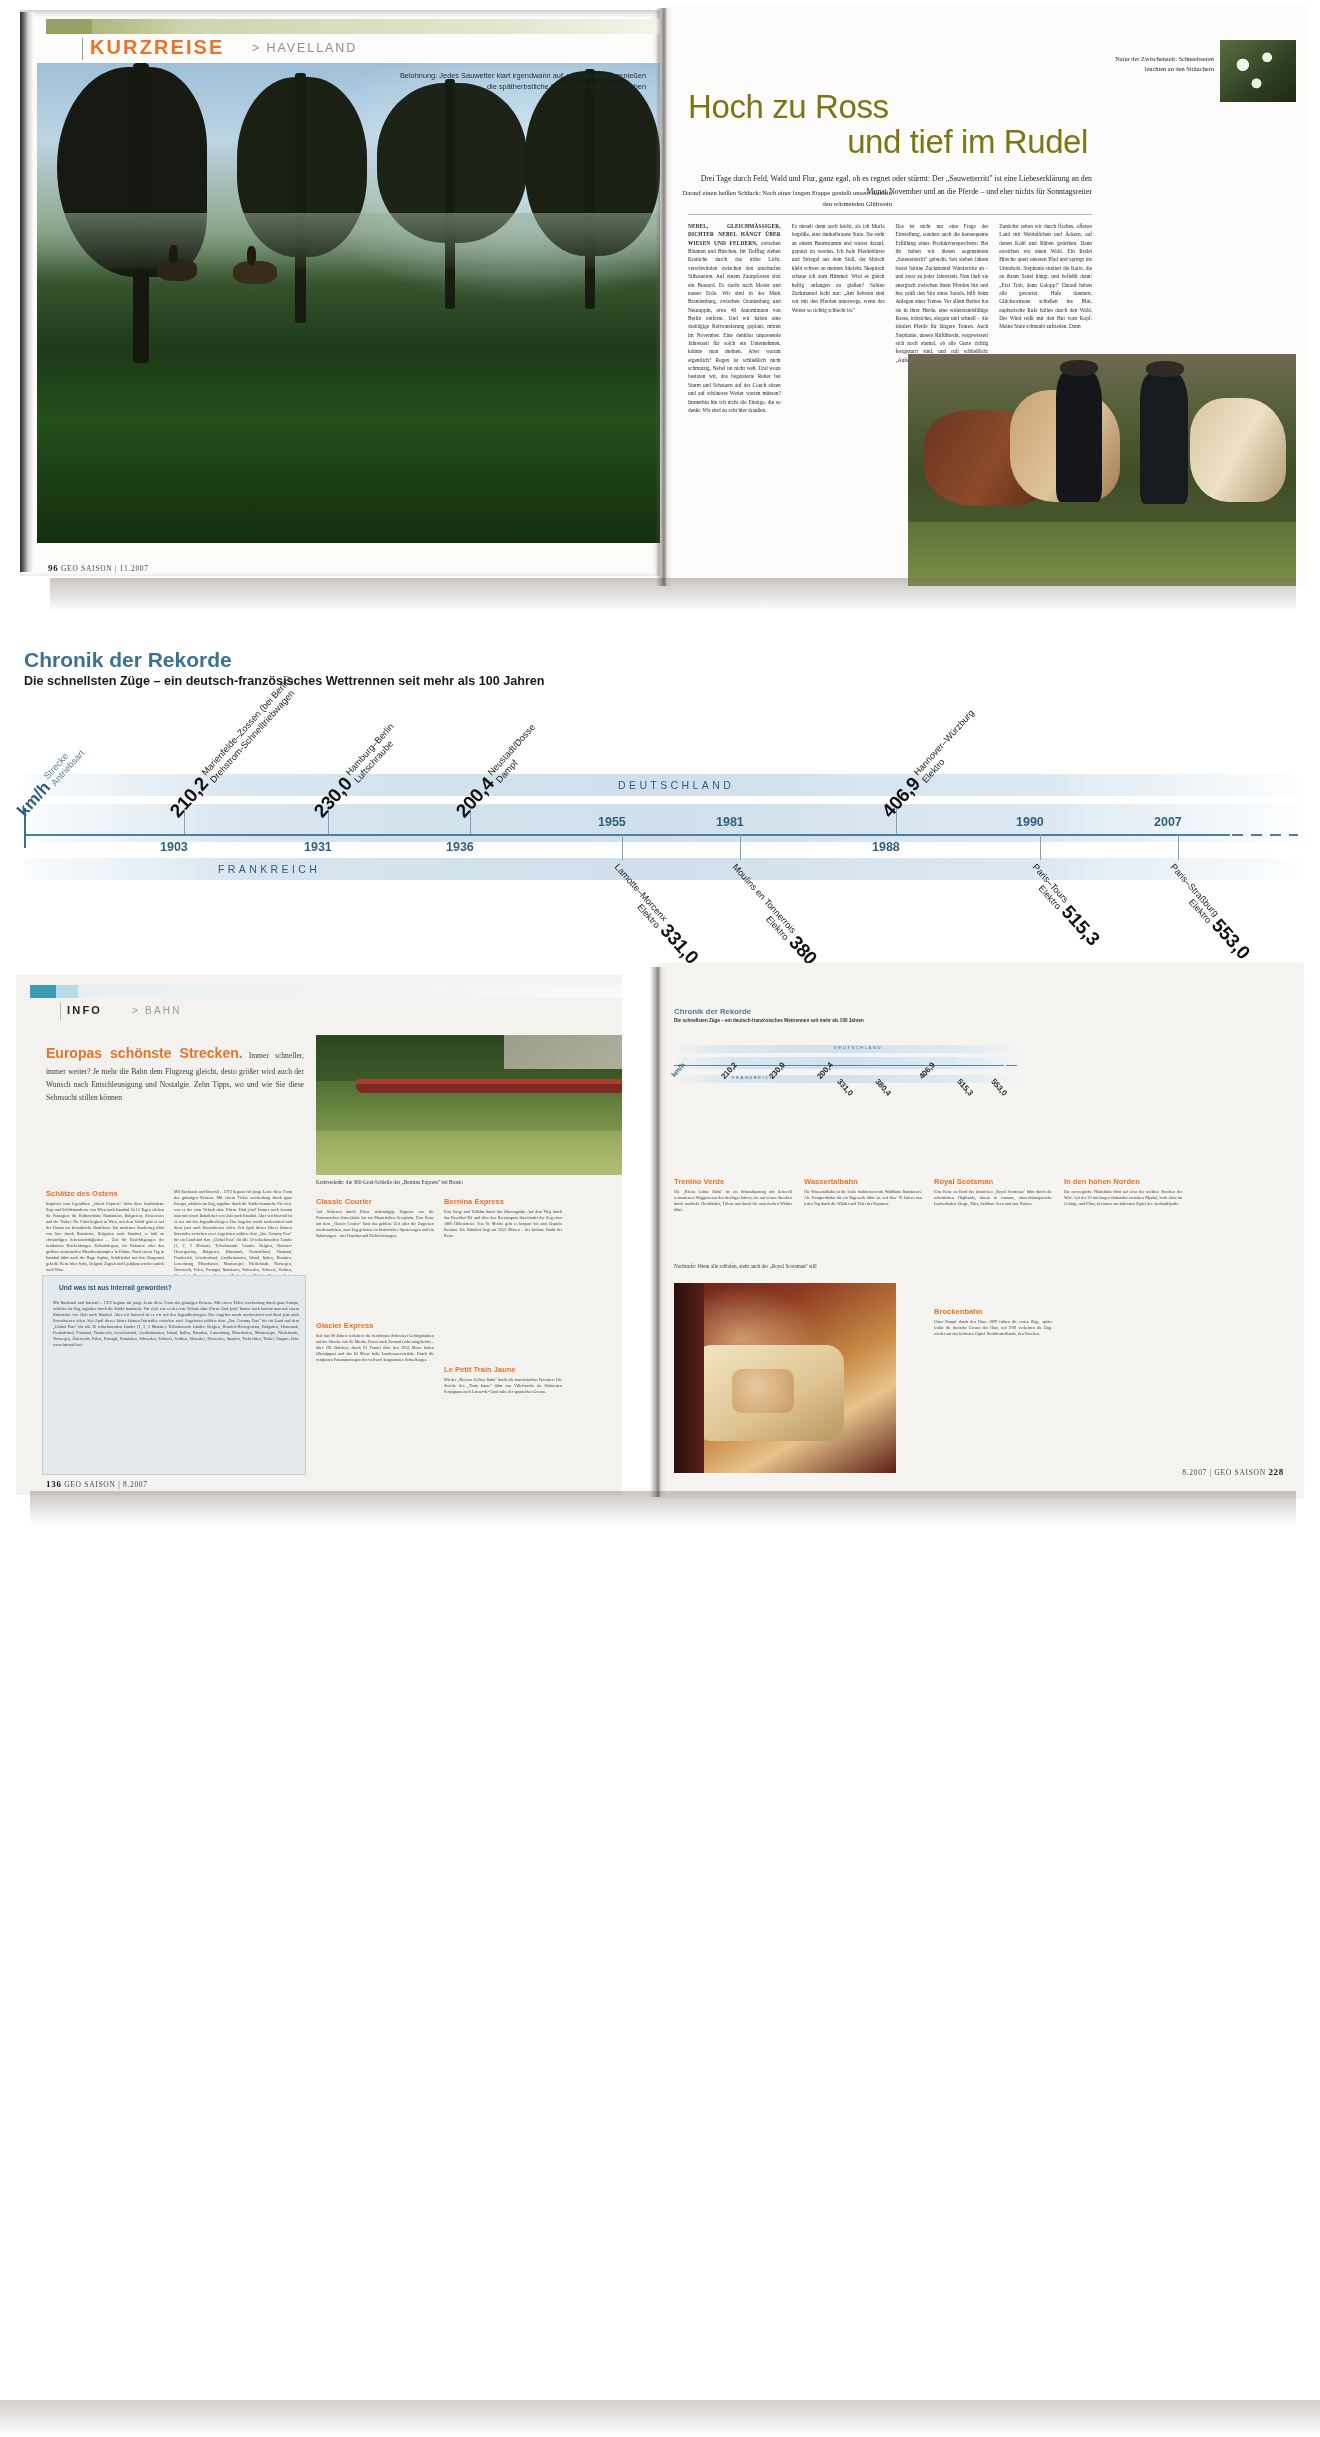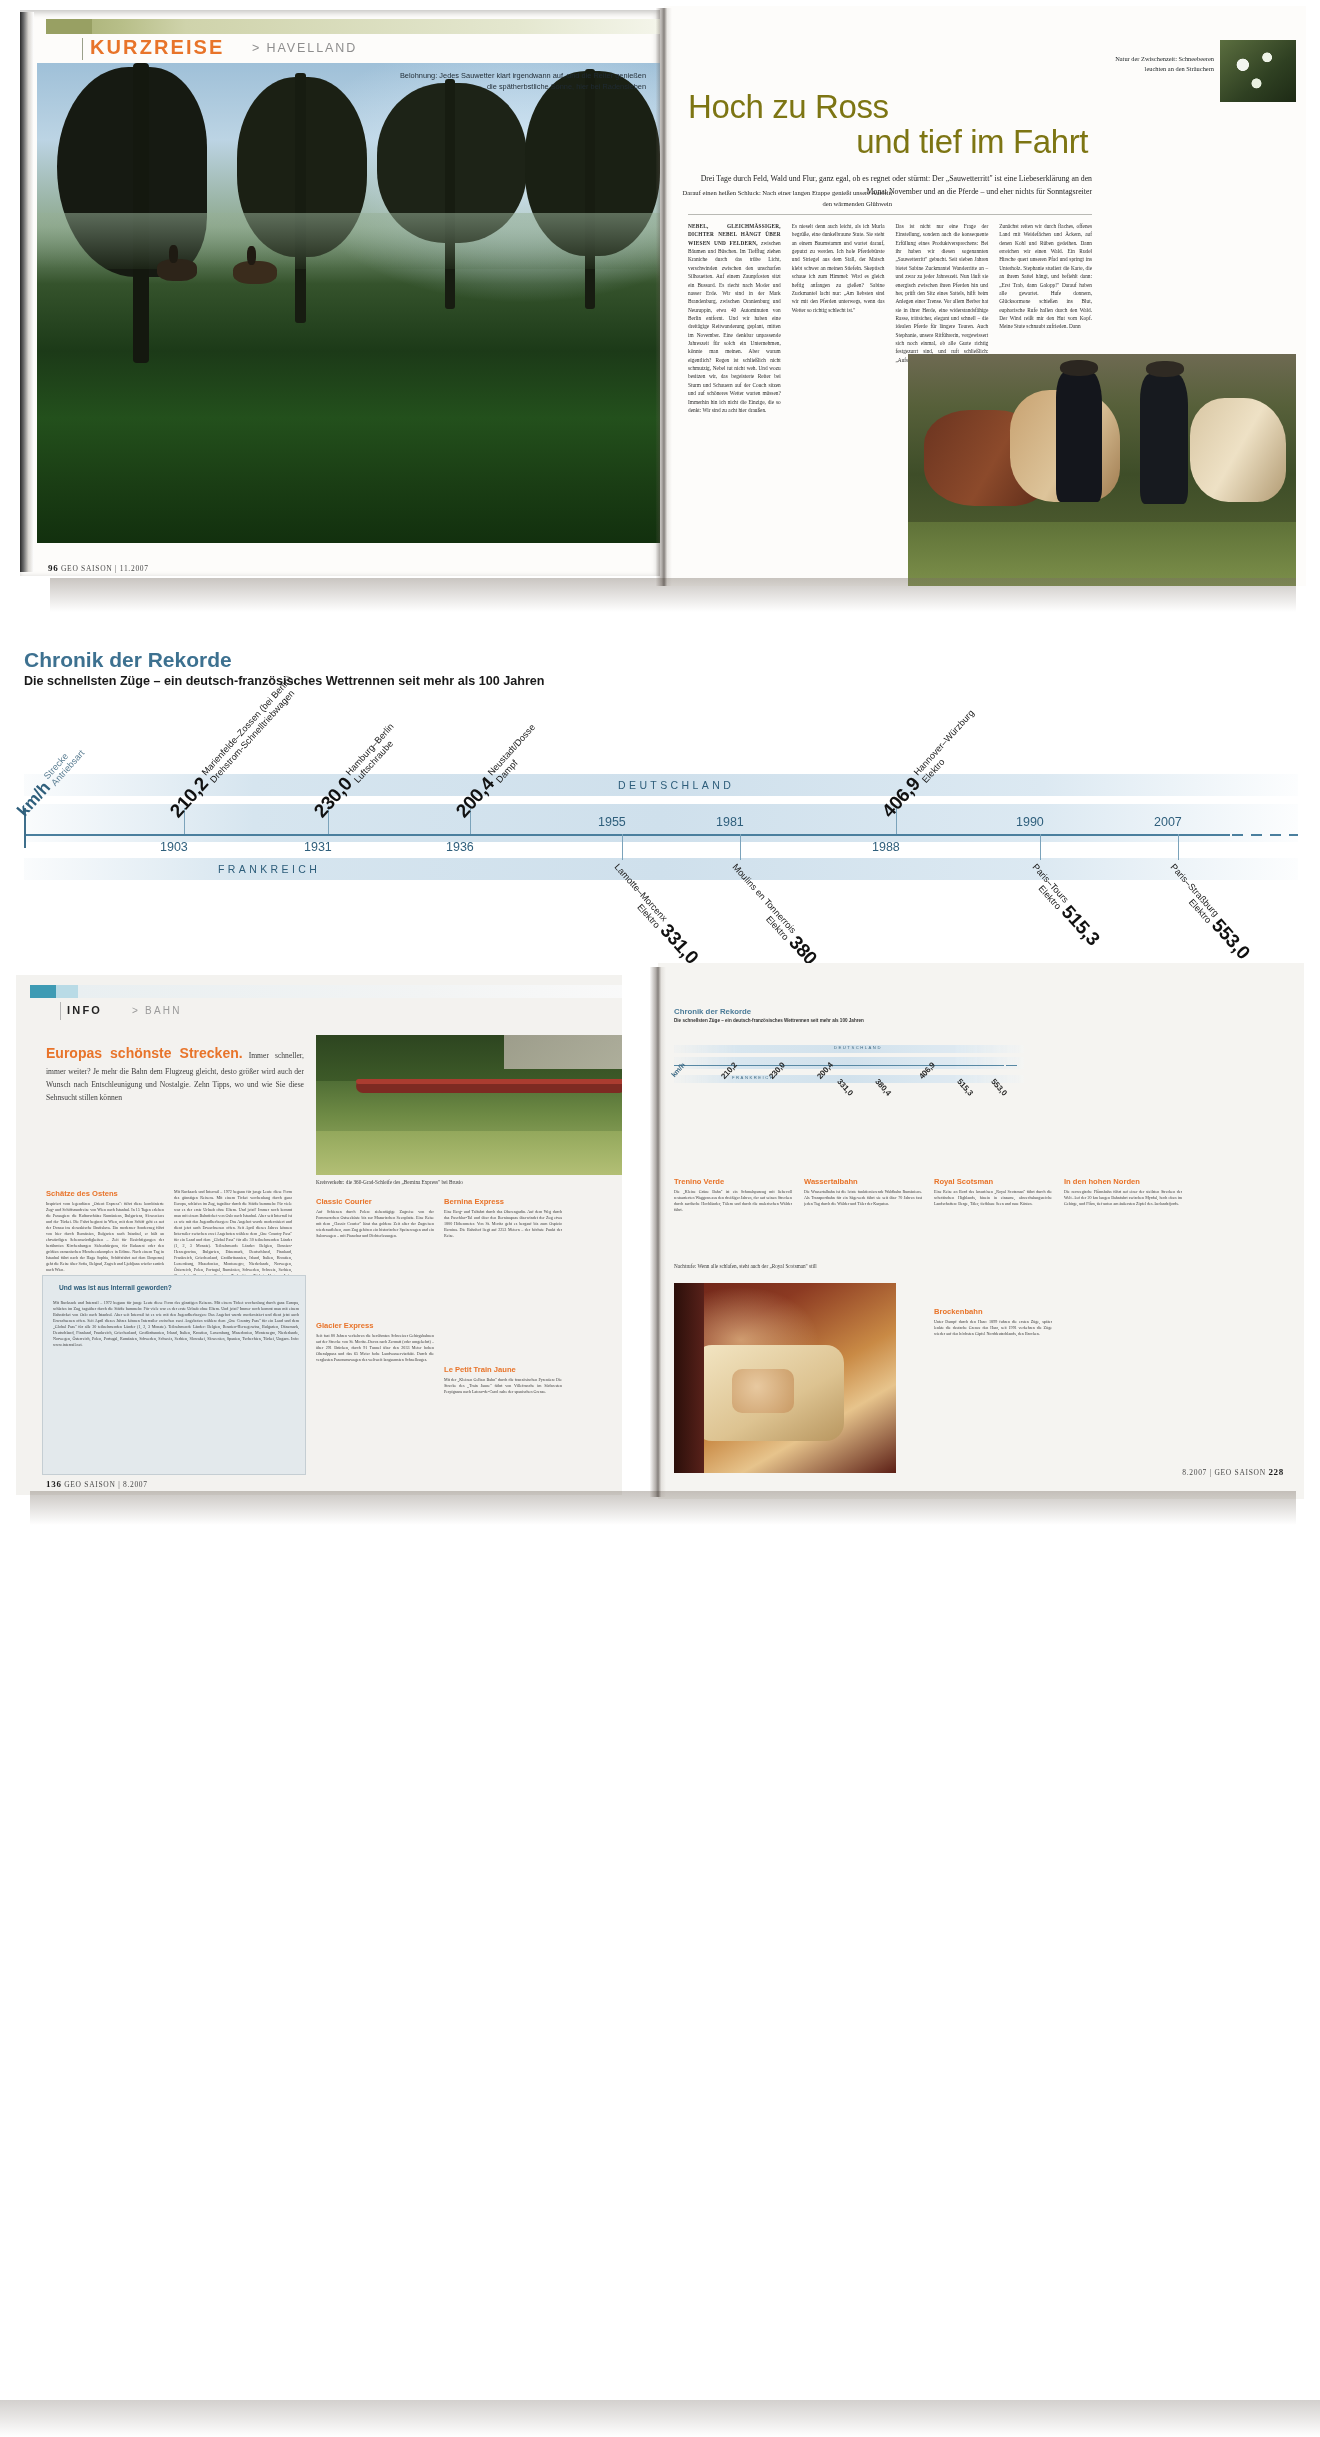--- a/index.html
+++ b/index.html
@@ -160,21 +160,21 @@
   .band-label {
     position:absolute; font-size:10.5px; letter-spacing:3.4px; color:#2d5d7a; font-weight:normal;
   }
   .axis-line { position:absolute; height:2px; background:#4a7f9e; }
   .axis-dash {
     position:absolute; height:2px;
     background:repeating-linear-gradient(to right,#4a7f9e 0 11px, rgba(0,0,0,0) 11px 19px);
   }
   .axis-cap { position:absolute; width:2px; background:#3f6f8c; }
   .tick { position:absolute; width:1.2px; background:#7ba3bb; }
-  .year { position:absolute; font-size:12.5px; font-weight:normal; color:#2f5f7c; }
+  .year { position:absolute; font-size:12.5px; font-weight:bold; color:#2f5f7c; }
 
   .dlabel {
     position:absolute;
     transform-origin: left bottom;
     transform: rotate(-48deg);
     white-space:nowrap;
     display:flex; align-items:flex-end; gap:4px;
   }
   .dlabel .val { font-size:19px; font-weight:bold; color:#111; letter-spacing:-.3px; }
   .dlabel .meta { font-size:9.2px; line-height:1.12; color:#222; }
@@ -292,21 +292,21 @@
       <span>11.2007</span>
     </div>
   </div>
 
   <div class="page tp-right">
     <div class="photo-tr-flower"></div>
     <div class="flower-cap">Natur der Zwischenzeit: Schneebeeren leuchten an den Sträuchern</div>
 
     <div class="hl">
       <span>Hoch zu Ross</span>
-      <span class="l2">und tief im Fahrt</span>
+      <span class="l2">und tief im Rudel</span>
     </div>
 
     <div class="dek">Drei Tage durch Feld, Wald und Flur, ganz egal, ob es regnet oder stürmt: Der „Sauwetterritt" ist eine Liebeserklärung an den Monat November und an die Pferde – und eher nichts für Sonntagsreiter</div>
 
     <div class="hr-thin" style="left:24px; top:208px; width:404px;"></div>
 
     <div class="cols" style="left:24px; top:216px; width:404px;">
       <div class="col" style="width:93px;">
         <span class="lead">NEBEL, GLEICHMÄSSIGER, DICHTER NEBEL HÄNGT ÜBER WIESEN UND FELDERN,</span>
         <span>zwischen Bäumen und Büschen. Im Tiefflug ziehen Kraniche durch das trübe Licht, verschwinden zwischen den unscharfen Silhouetten. Auf einem Zaunpfosten sitzt ein Bussard. Es riecht nach Moder und nasser Erde. Wir sind in der Mark Brandenburg, zwischen Oranienburg und Neuruppin, etwa 40 Autominuten von Berlin entfernt. Und wir haben eine dreitägige Reitwanderung geplant, mitten im November. Eine denkbar unpassende Jahreszeit für solch ein Unternehmen, könnte man meinen. Aber warum eigentlich? Regen ist schließlich nicht schmutzig, Nebel tut nicht weh. Und wozu besitzen wir, das begeisterte Reiter bei Sturm und Schauern auf der Couch sitzen und auf schöneres Wetter warten müssen? Immerhin hin ich nicht die Einzige, die so denkt: Wir sind zu acht hier draußen.</span>

